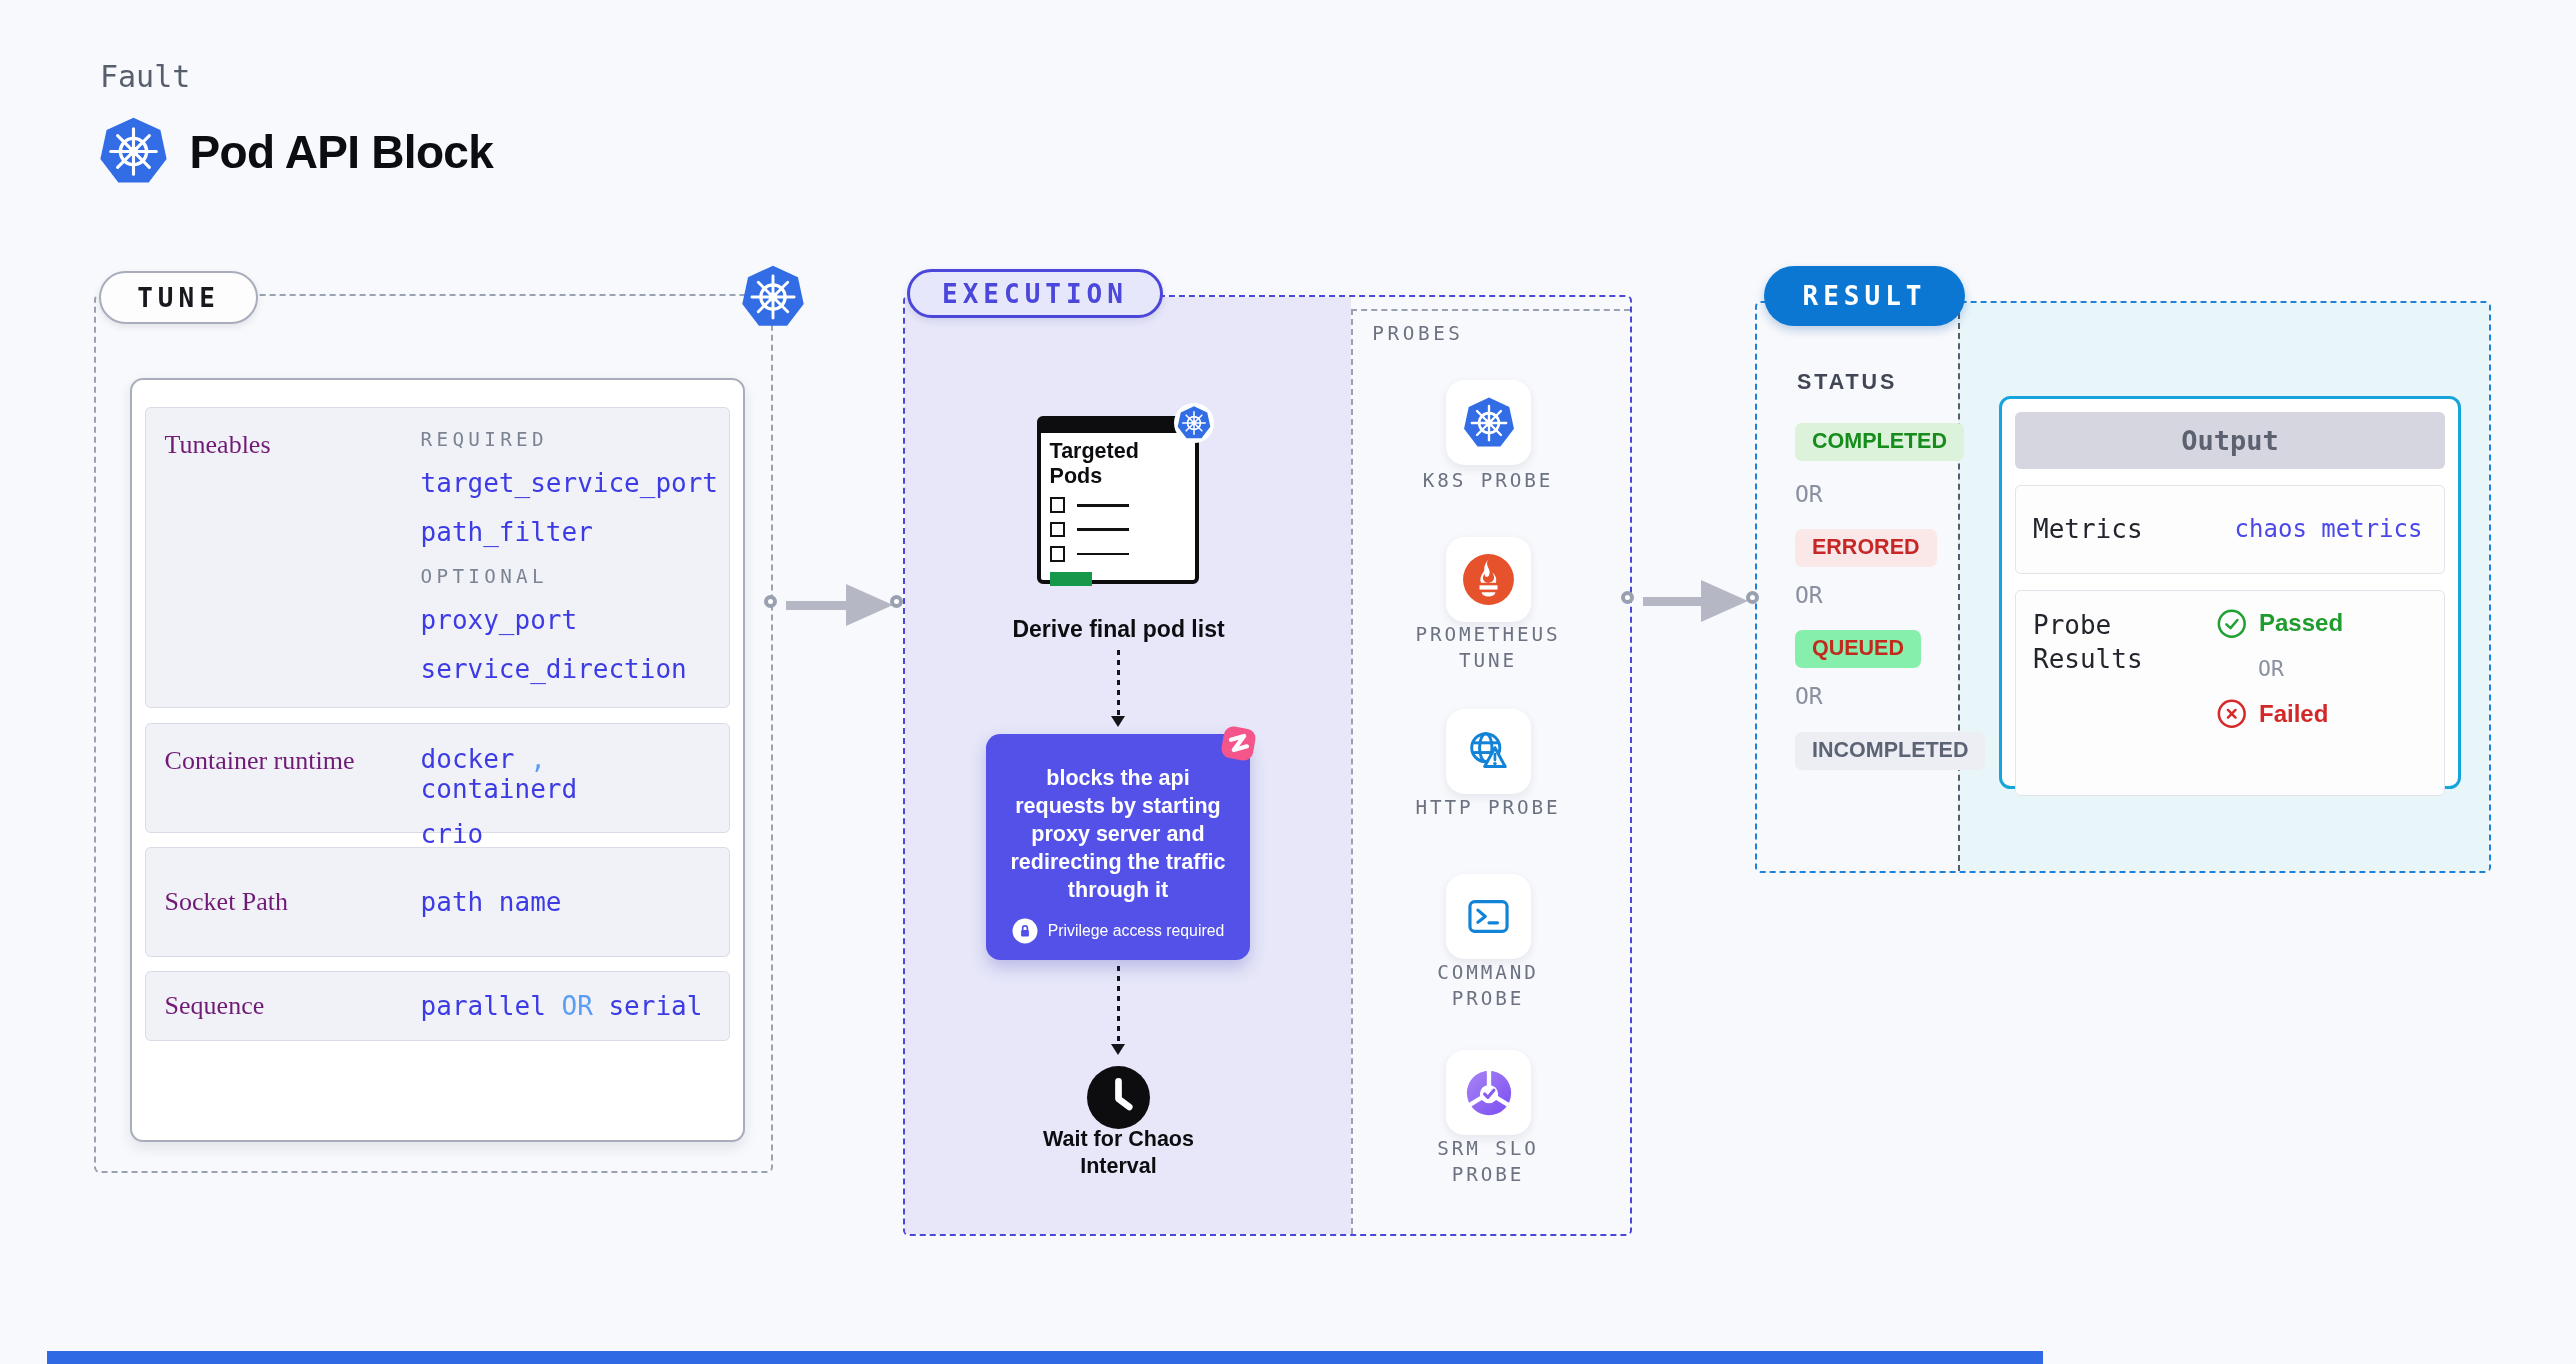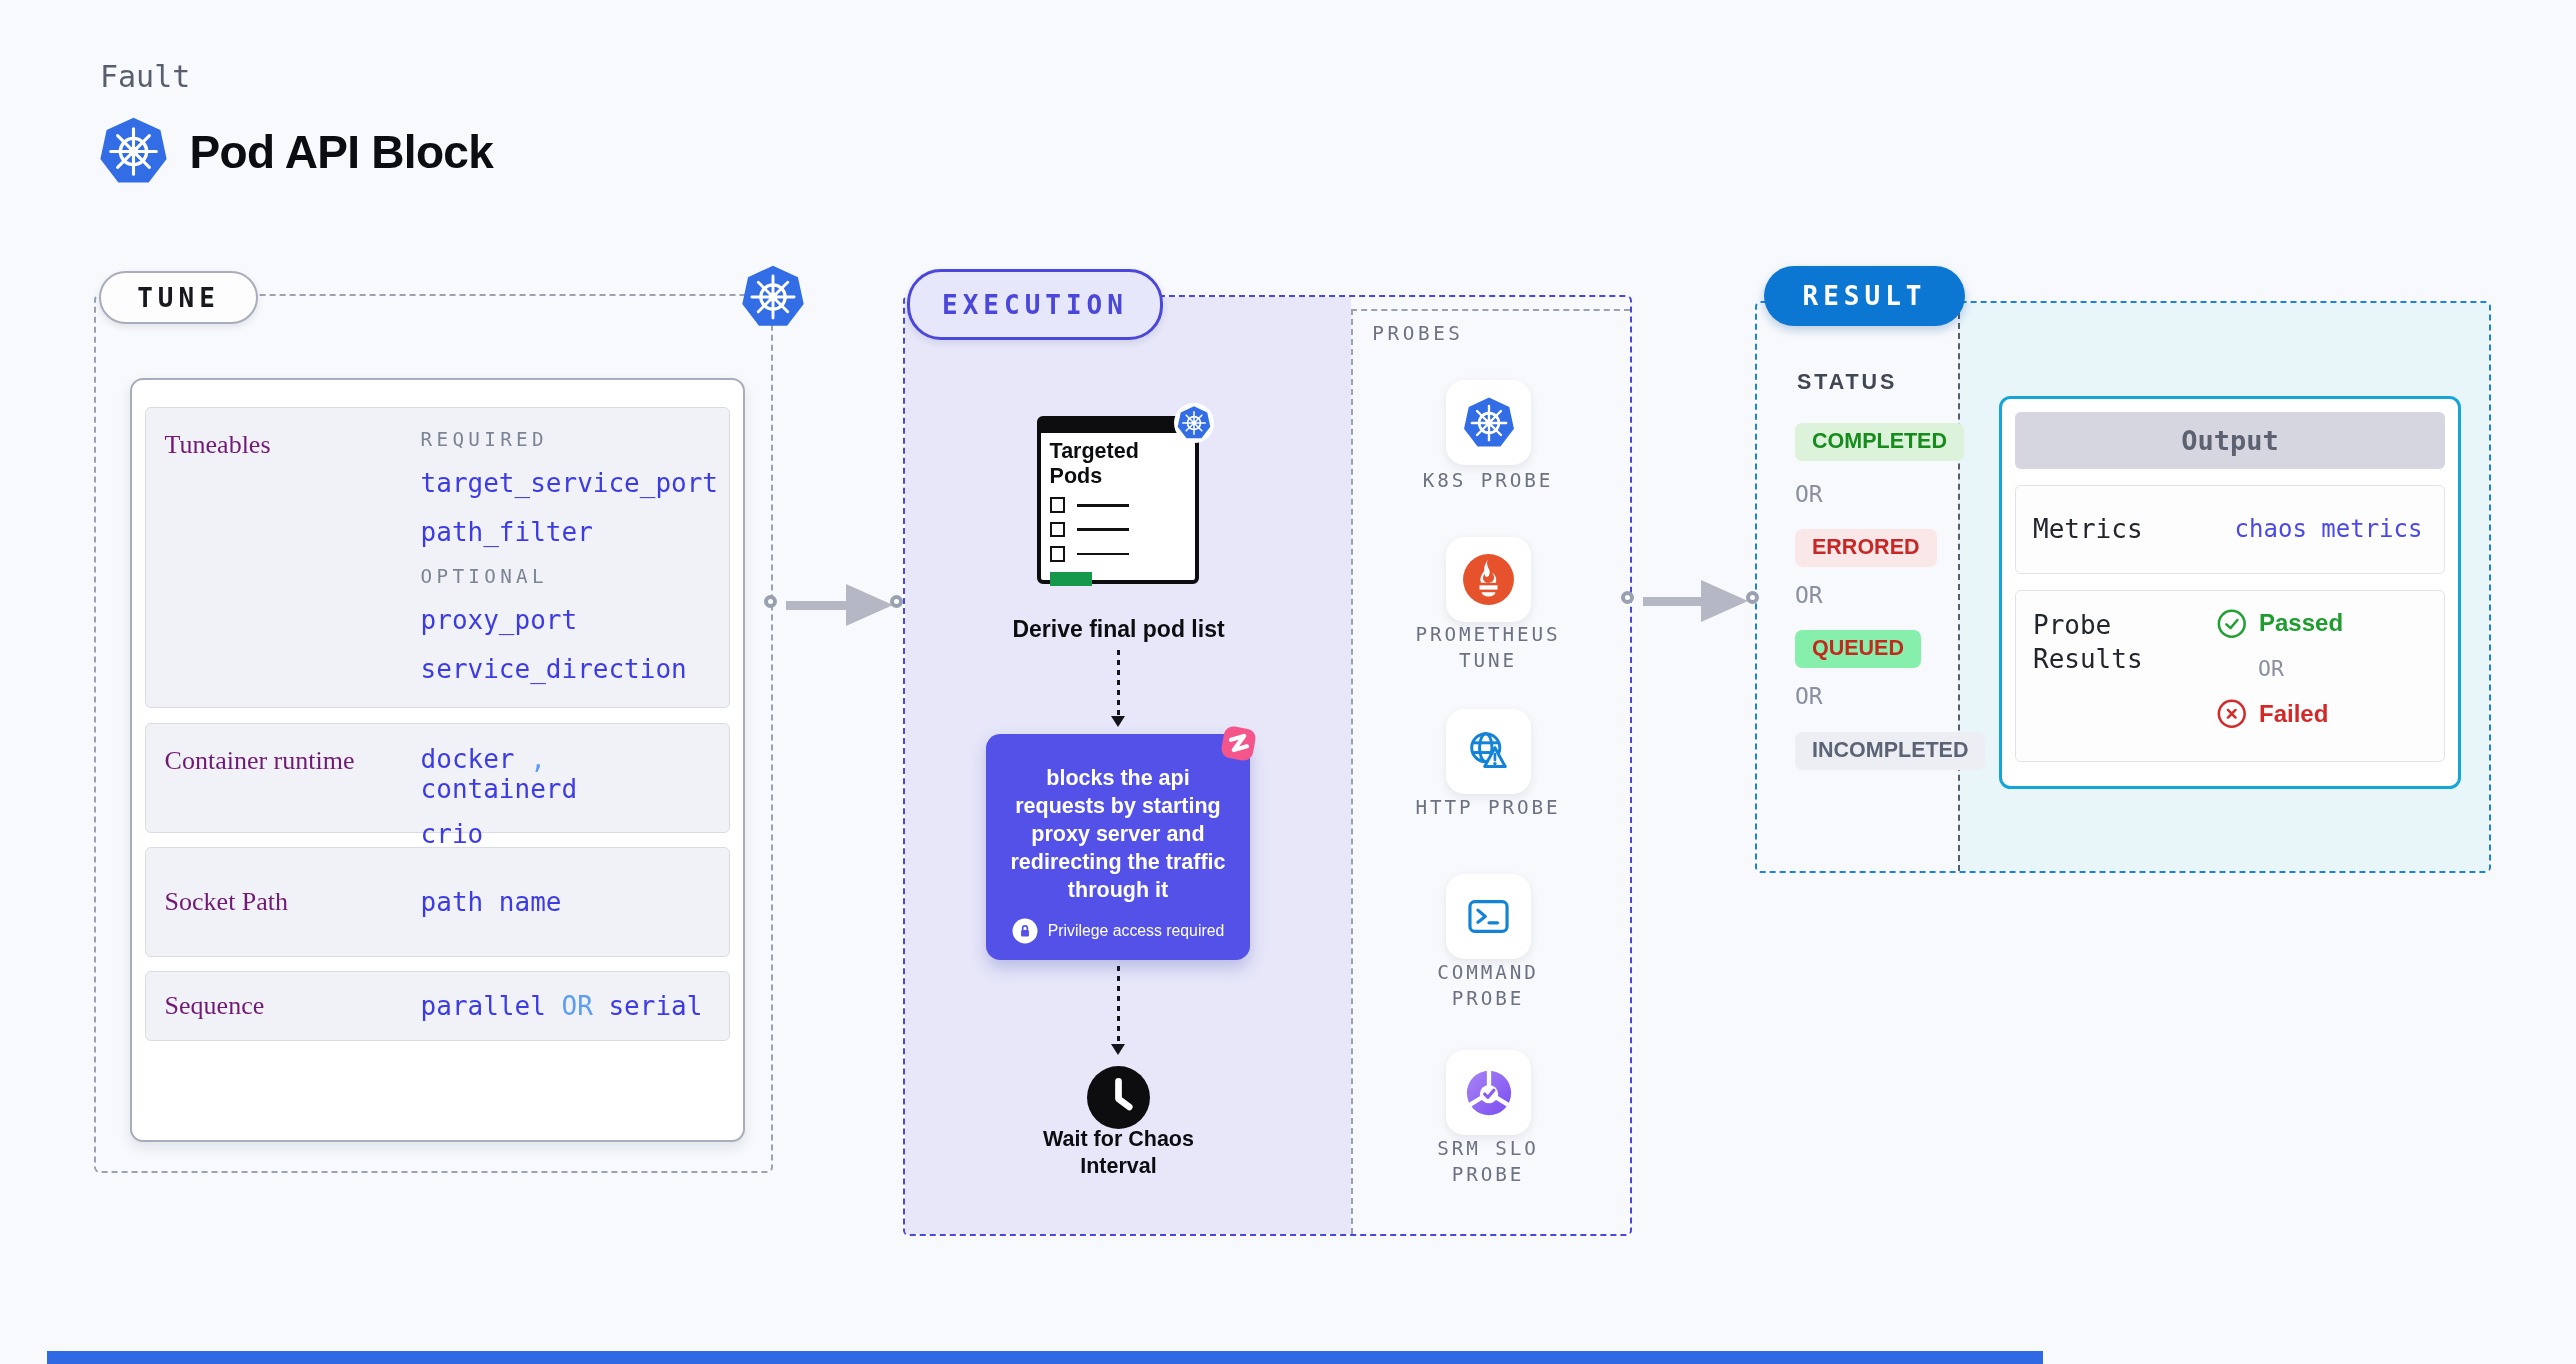--- a/index.html
+++ b/index.html
@@ -49,21 +49,21 @@
   .row-sequence  { height:70px; align-items:center; padding-top:0; padding-bottom:0; }
 
   
   .exec-outer { position:absolute; left:903px; top:295px; width:729px; height:941px;
                 border:2.9px dashed #4a47da; border-radius:5.7px; overflow:hidden; }
   .exec-fill { position:absolute; left:0; top:0; width:446px; height:100%; background:#e7e7f9; }
   .probes-area { position:absolute; left:446px; top:11.5px; right:0; bottom:0;
                  border-left:2.1px dashed #9aa1b0; border-top:2.1px dashed #9aa1b0; }
   .probes-heading { position:absolute; left:19.3px; top:11.5px; font-family:"DejaVu Sans Mono",monospace;
                     font-size:19.3px; letter-spacing:3.6px; color:#6c7281; font-weight:500; }
-  .exec-pill { position:absolute; left:907px; top:269px; width:256px; height:71px; z-index:2;
+  .exec-pill { position:absolute; left:907px; top:269px; width:256px; height:49px; z-index:2;
                background:#e7e7fc; border:3.6px solid #4a47da; color:#4a47da; font-size:26px;
                box-shadow:0 2.9px 7.2px rgba(40,40,120,.12); }
 
   .tp-box { position:absolute; left:1037px; top:416px; width:162px; height:168px;
             background:#fff; border:4.3px solid #0d0d10; border-radius:6px; z-index:1; }
   .tp-top { height:13px; background:#0d0d10; }
   .tp-badge { position:absolute; right:-18.6px; top:-17px; background:#fff; border-radius:50%; padding:2.9px; line-height:0; }
   .tp-body { padding:5.7px 8.6px; }
   .tp-title { font-size:21.5px; font-weight:800; line-height:25px; color:#0c0d10; }
   .tp-item { display:flex; align-items:center; gap:11.5px; margin-top:8.6px; }
@@ -112,21 +112,21 @@
   .st-incompleted{ top:732px; background:#eceef3; color:#5c6375; }
   .status-or { position:absolute; left:1795px; font-family:"DejaVu Sans Mono",monospace;
                font-size:23px; color:#8a90a0; }
 
   .output-card { position:absolute; left:1999px; top:396px; width:462px; height:393px; z-index:1;
                  background:#fff; border:3.6px solid #15a5da; border-radius:11.5px; padding:13px; }
   .output-head { height:57px; background:#d6d6e1; border-radius:5.7px; display:flex; align-items:center; justify-content:center;
                  font-family:"DejaVu Sans Mono",monospace; font-size:27px; font-weight:600; color:#5d6271; }
   .out-row { margin-top:15.8px; border:1.4px solid #e1e3eb; border-radius:5.7px; background:#fdfdfe; display:flex; padding:0 17px; }
   .out-metrics { height:89px; align-items:center; }
-  .out-probe { height:172px; padding-top:17px; }
+  .out-probe { height:206px; padding-top:17px; }
   .out-lbl { font-family:"DejaVu Sans Mono",monospace; font-size:26px; color:#23252d; width:183px; flex:0 0 183px; line-height:34px; }
   .out-val-metrics { font-family:"DejaVu Sans Mono",monospace; font-size:24px; color:#4b48ea; margin-left:18.6px; }
   .pr-line { display:flex; align-items:center; gap:11.5px; }
   .pr-passed { font-size:24px; font-weight:700; color:#1f9c2e; }
   .pr-failed { font-size:24px; font-weight:700; color:#d32828; }
   .pr-or { font-family:"DejaVu Sans Mono",monospace; font-size:21.5px; color:#8a90a0; margin:17px 0 17px 42px; }
 
   .bottom-bar { position:absolute; left:47px; top:1351px; width:1996px; height:13.6px; background:#2f6ae4; }
 
   svg { display:block; }

